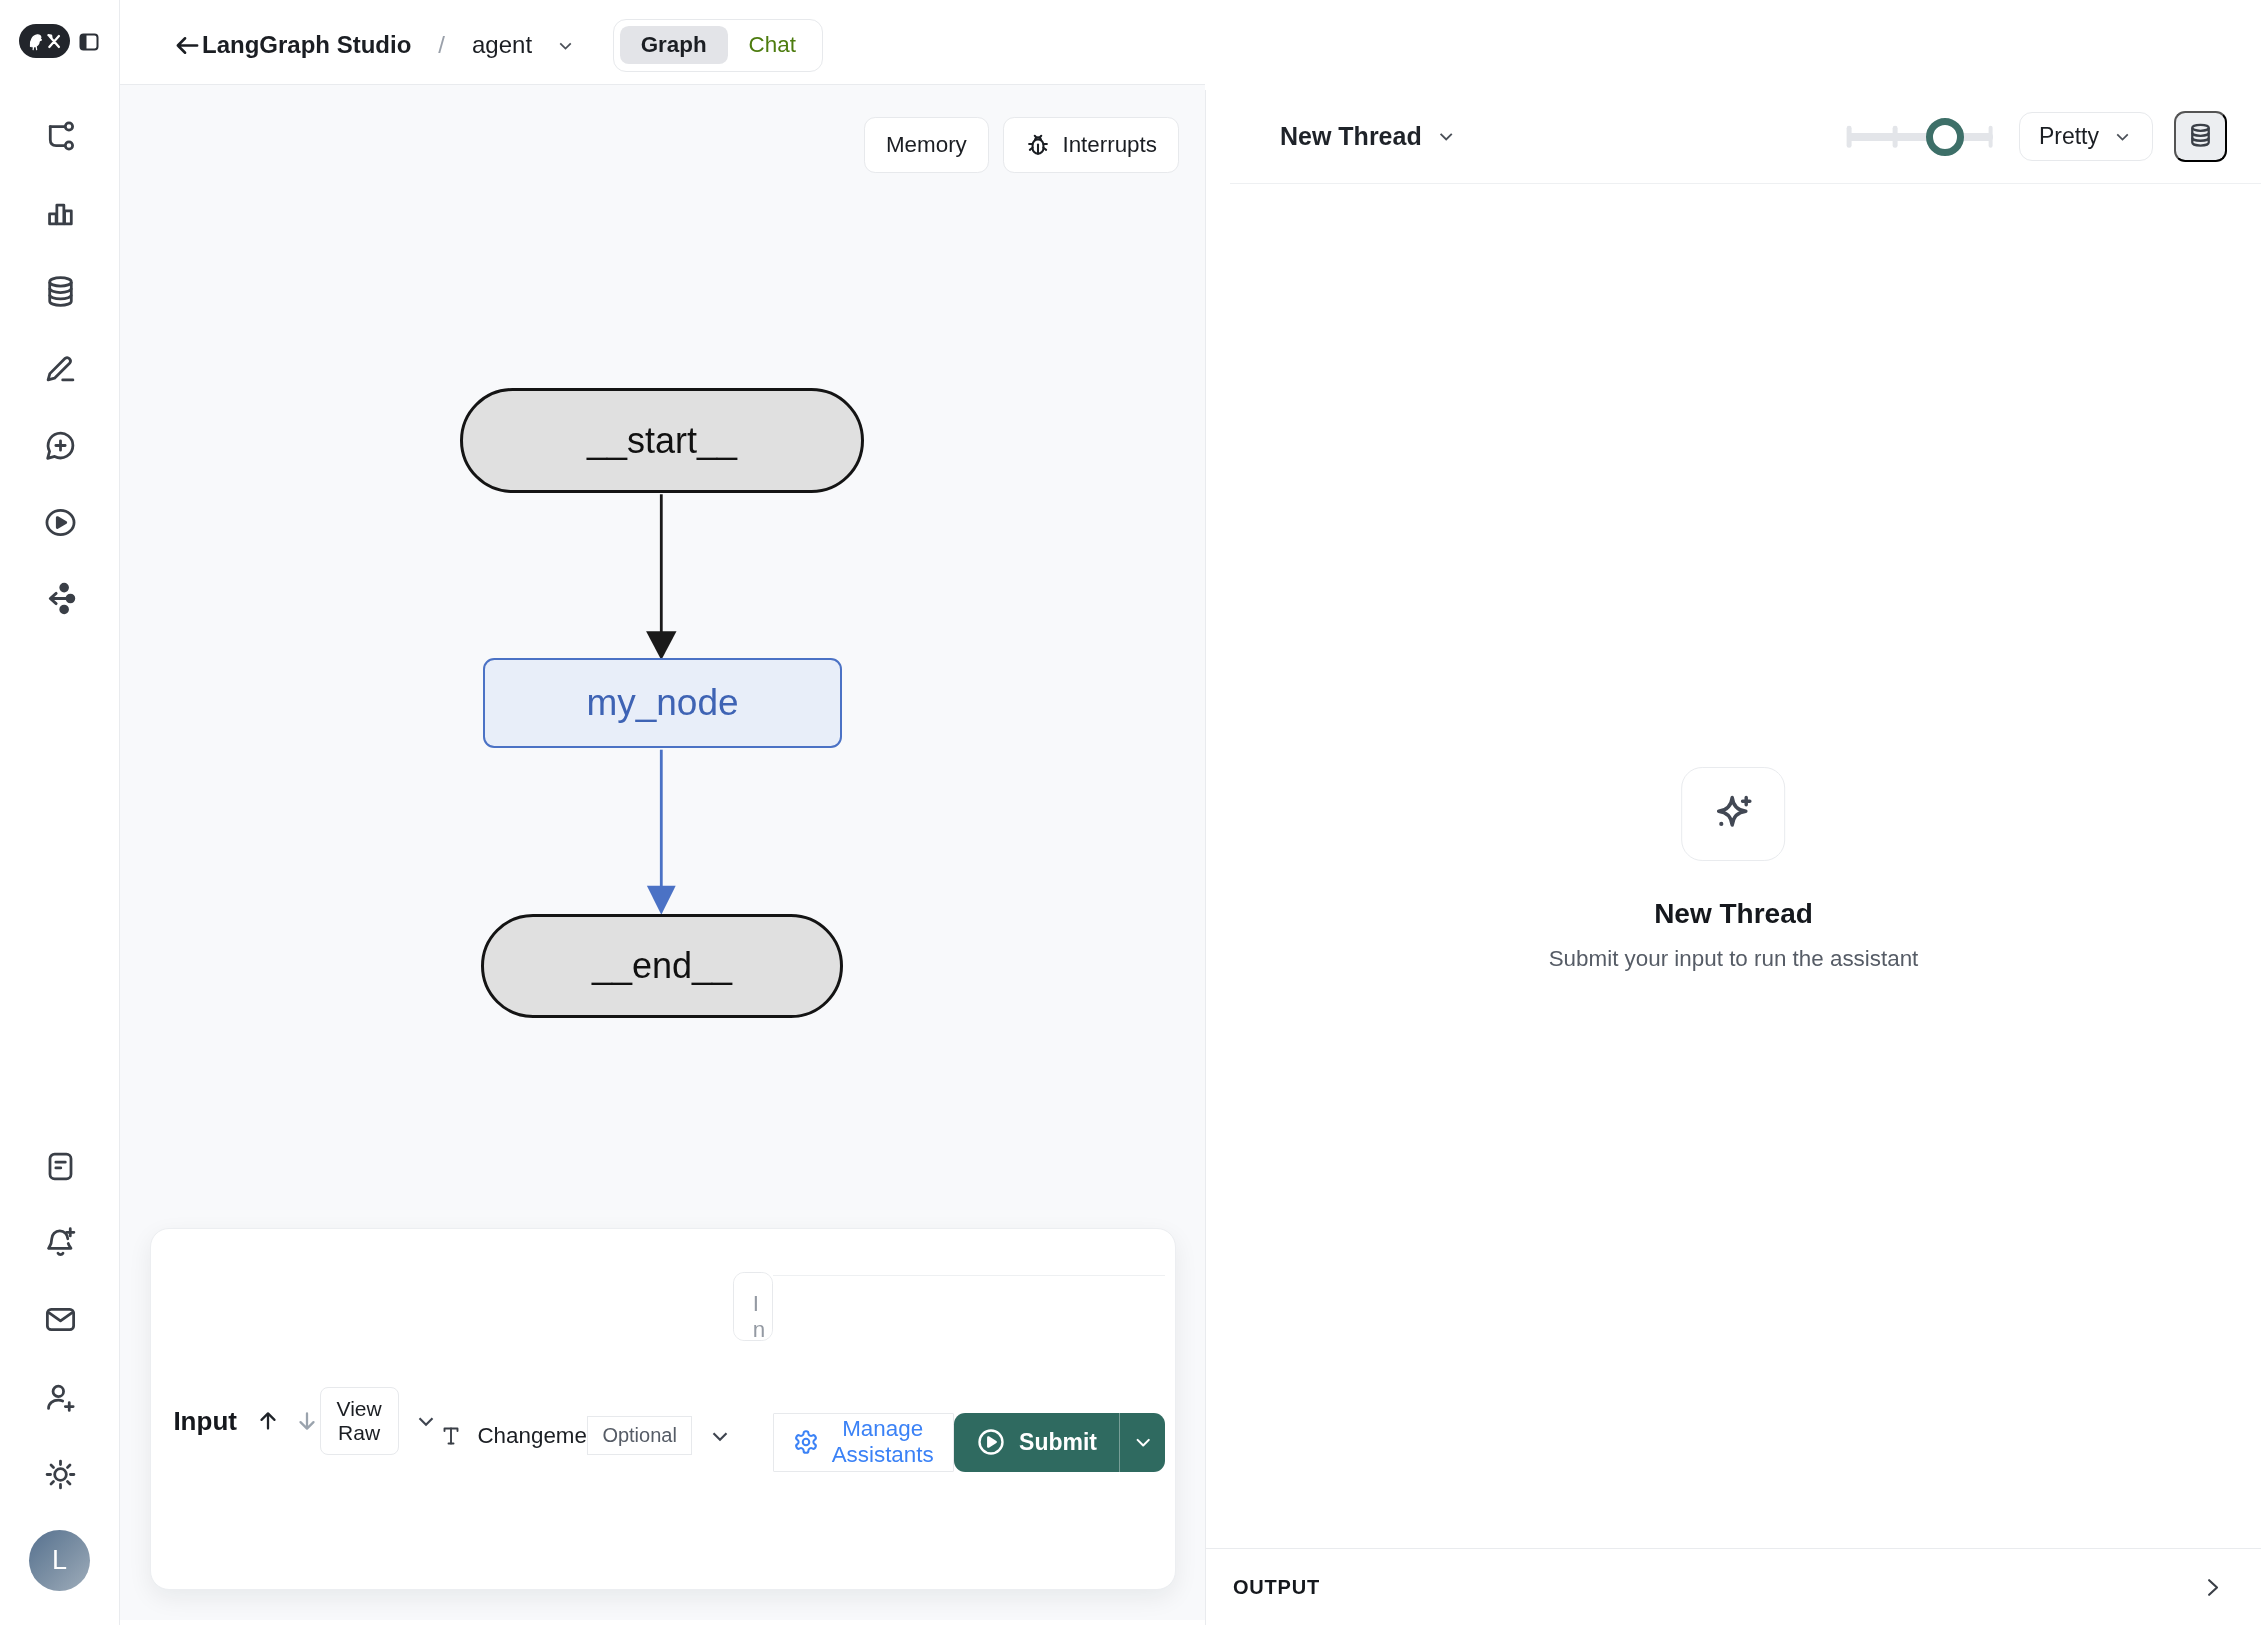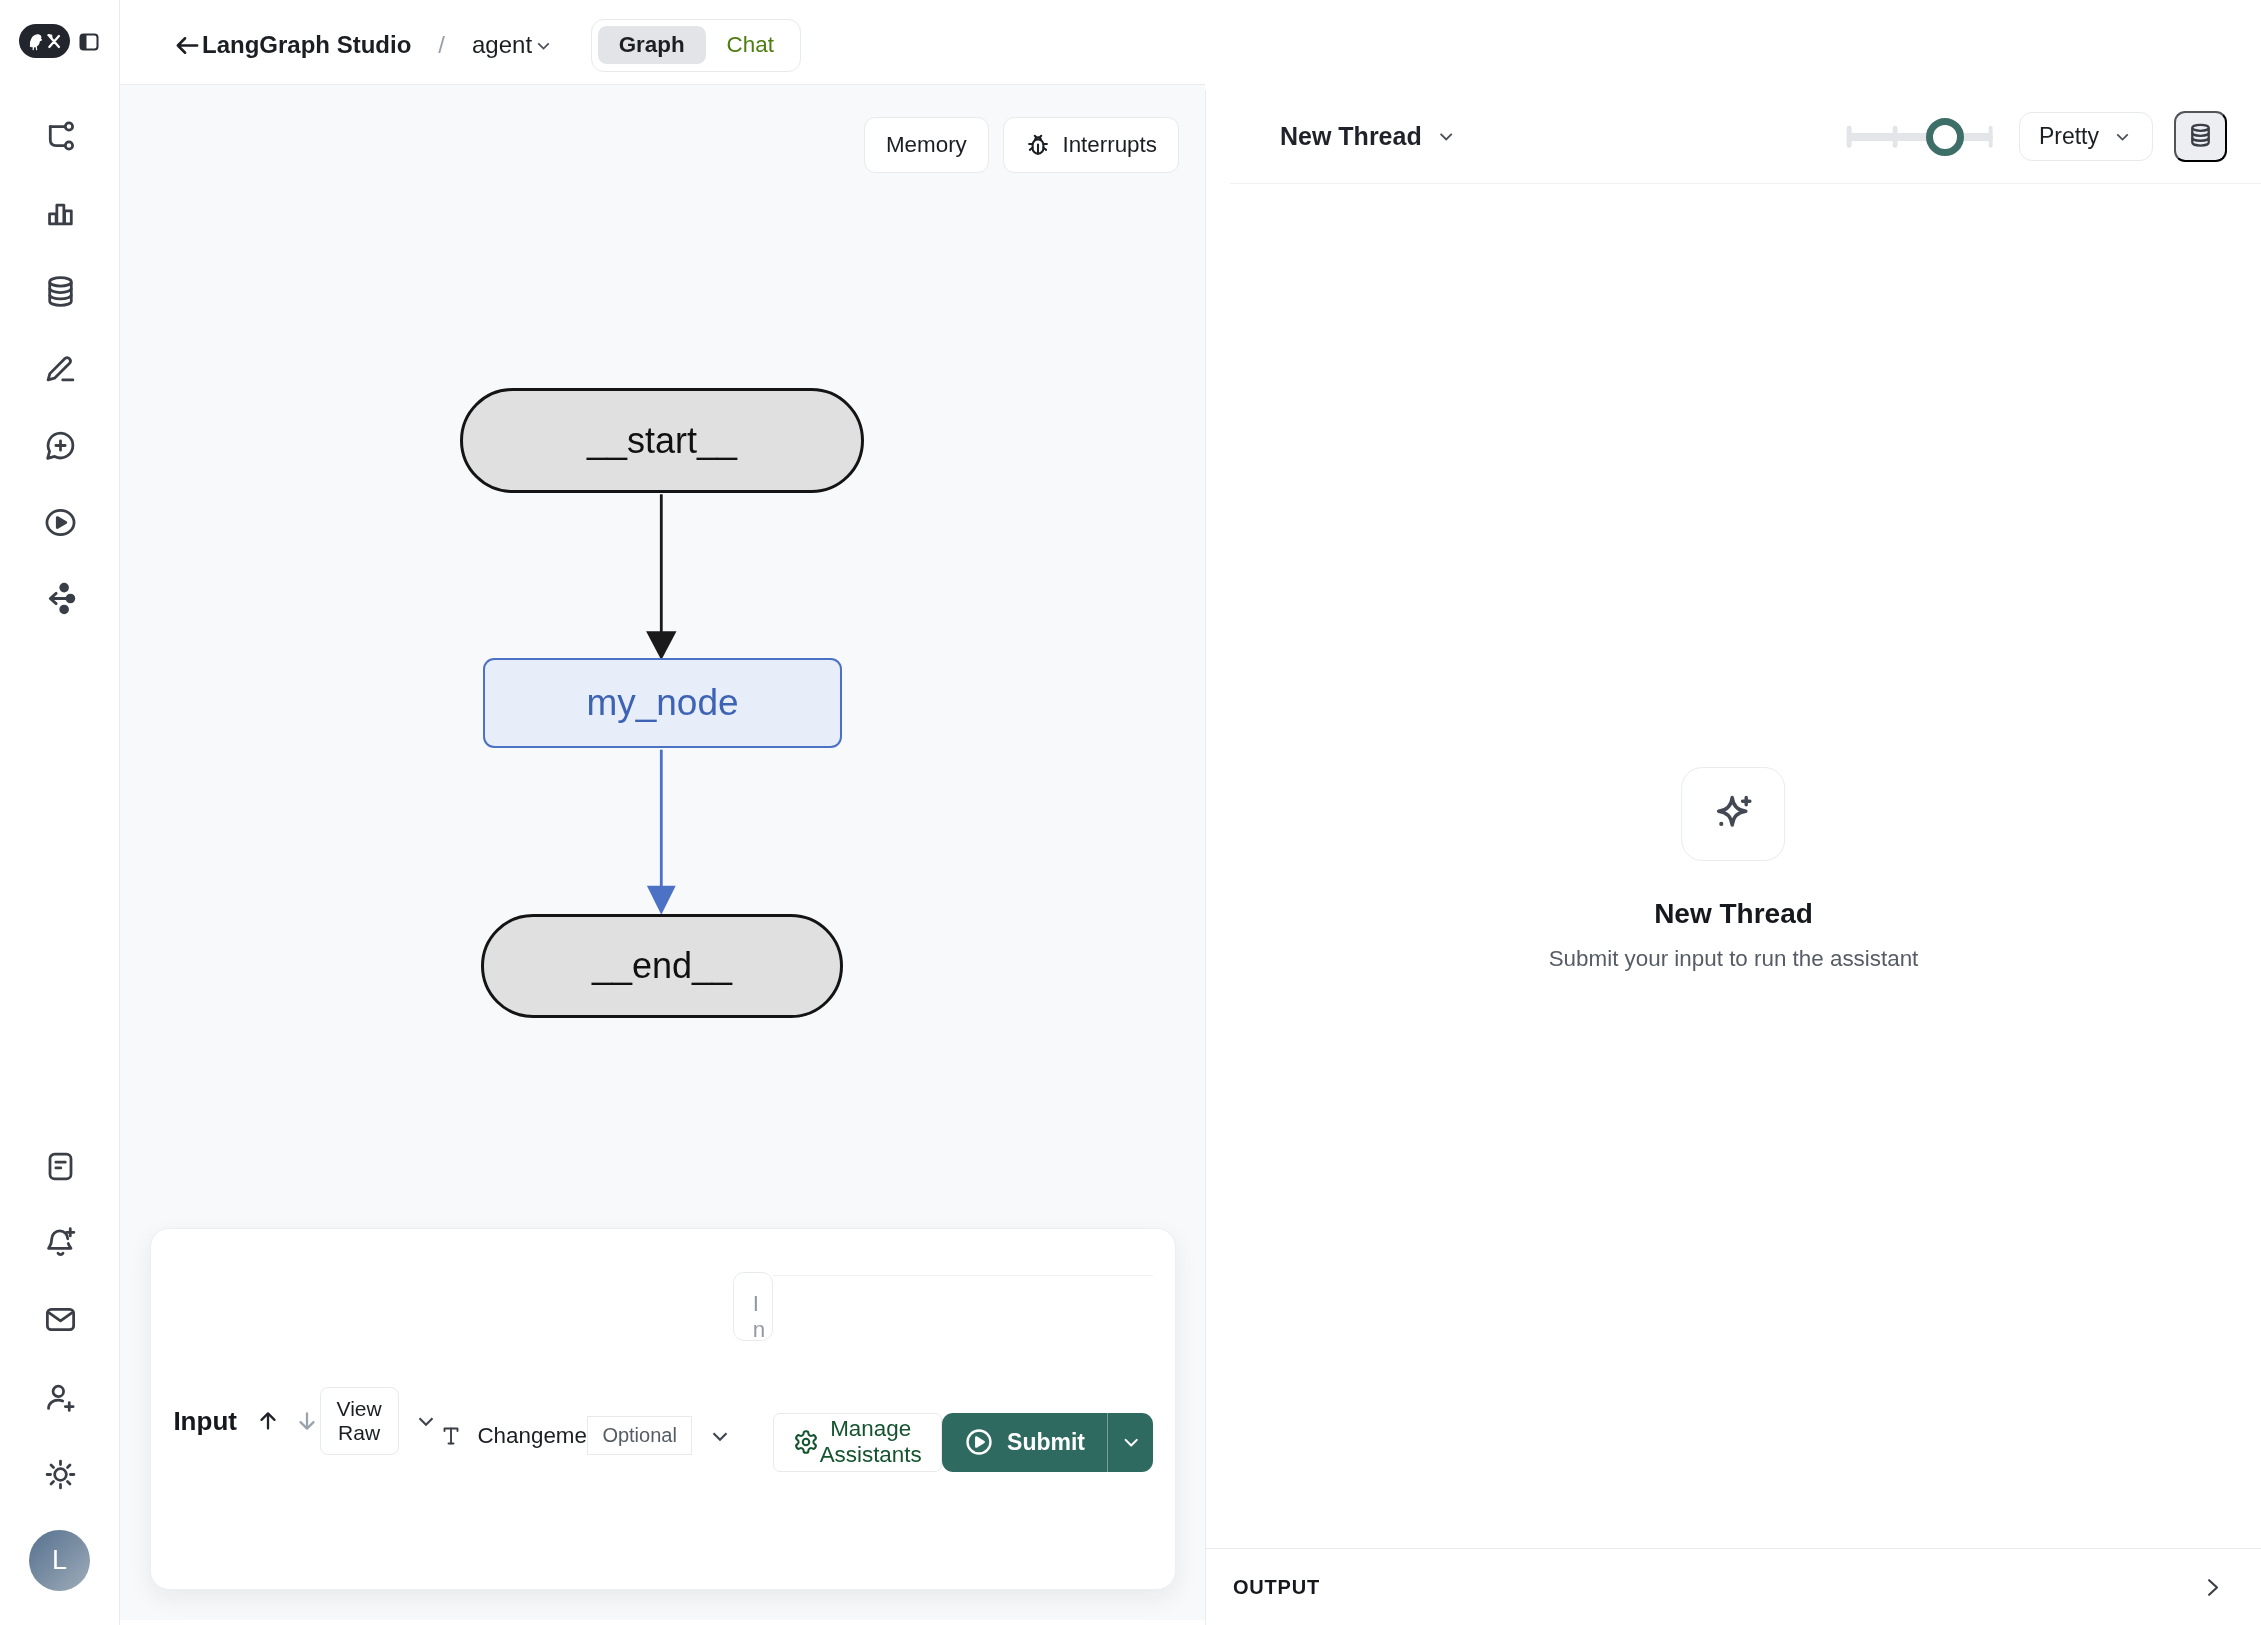--- a/index.html
+++ b/index.html
@@ -36,21 +36,21 @@
   }
 
   
   .top-header {
     position:absolute; left:120px; top:0; width:2141px; height:90px;
     background:#ffffff; display:flex; align-items:center; padding-left:53px;
   }
   .back-arrow { width:29px; height:29px; color:#1b1e23; cursor:pointer; }
   .app-title { font-size:24px; font-weight:700; color:#1b1e23; }
   .crumb-sep { font-size:24px; color:#9aa0aa; margin:0 27px; font-weight:400; }
-  .agent-select { display:flex; align-items:center; gap:1px; cursor:pointer; }
+  .agent-select { display:flex; align-items:center; gap:23px; cursor:pointer; }
   .agent-name { font-size:24px; font-weight:500; color:#1b1e23; }
   .chev { color:#4b5058; }
   .seg-control {
     display:flex; align-items:center; margin-left:37px;
     border:1.6px solid #e7e9ec; border-radius:13px; padding:5.6px; background:#ffffff; height:53px;
   }
   .seg-item { font-size:22.4px; padding:6.4px 21px; border-radius:8.8px; cursor:pointer; }
   .seg-item.active { background:#e3e4e8; color:#1b1e23; font-weight:600; }
   .seg-item.inactive { color:#4d7c0f; font-weight:500; }
 
@@ -110,23 +110,23 @@
     border:1.6px solid #e7e9ec; border-radius:11.2px; background:#fff;
     font-family:"Liberation Sans", sans-serif; font-size:22.4px; color:#1b1e23;
     padding:17.6px 19px; outline:none;
   }
   .input-textarea::placeholder { color:#949aa3; }
   .card-footer {
     margin-top:22.4px; border-top:1.6px solid #eef0f2; padding:19px 0 0 0;
     display:flex; align-items:center;
   }
   .manage-btn {
-    display:flex; align-items:center; gap:1px; height:59px; padding:0 19px;
-    border:1.6px solid #e7e9ec; border-radius:7px; background:#fff;
-    font-size:22.4px; font-weight:500; color:#14532d; cursor:pointer;
+    display:flex; align-items:center; gap:13px; height:59px; padding:0 19px;
+    border:1.6px solid #e7e9ec; border-radius:1px; background:#fff;
+    font-size:22.4px; font-weight:500; color:#3b82f6; cursor:pointer;
   }
   .submit-split { margin-left:auto; display:flex; height:59px; }
   .submit-main {
     display:flex; align-items:center; gap:13px; padding:0 22.4px;
     background:#2f6a60; color:#ffffff; font-size:23px; font-weight:600;
     border-radius:11.2px 0 0 11.2px; cursor:pointer;
   }
   .submit-caret {
     width:46px; background:#2f6a60; border-left:0.8px solid rgba(255,255,255,0.35);
     border-radius:0 11.2px 11.2px 0; display:flex; align-items:center; justify-content:center;

